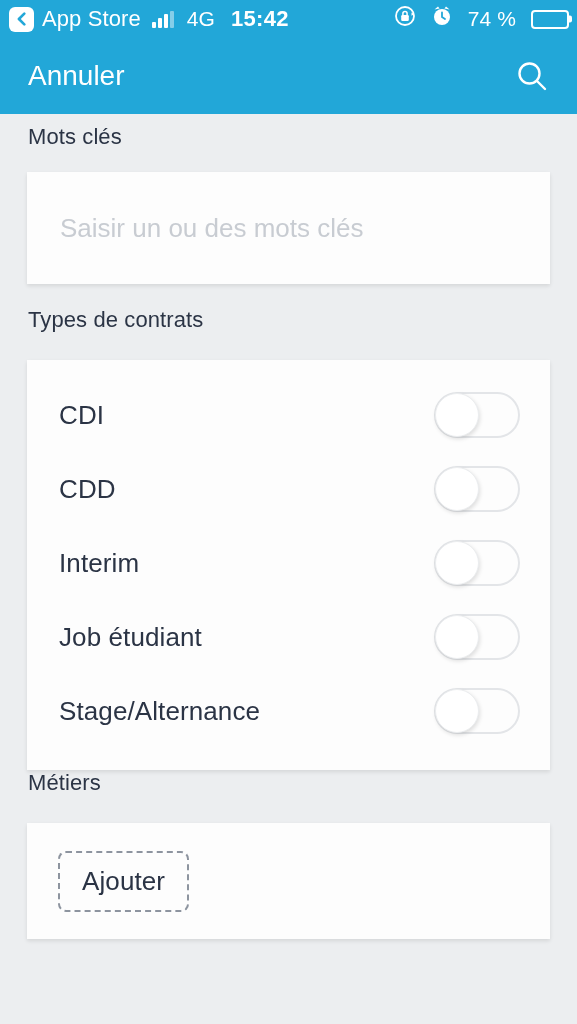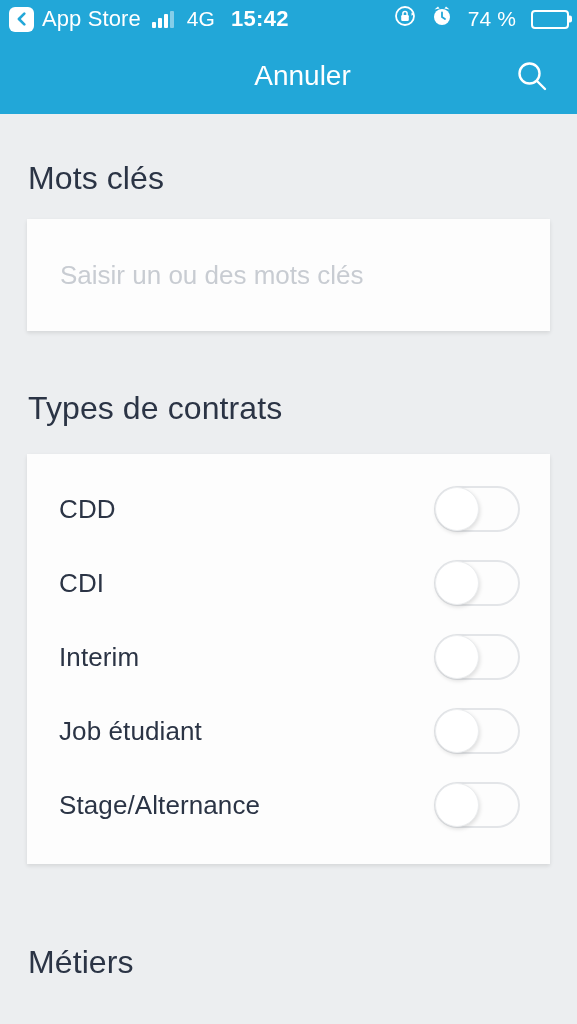--- a/index.html
+++ b/index.html
@@ -108,21 +108,20 @@
 
   
   .nav-bar {
     position: absolute;
     top: 38px; left: 0;
     width: 577px;
     height: 76px;
     background: #22a7d8;
     display: flex;
     align-items: center;
-    justify-content: center;
   }
 
   .nav-cancel {
     font-size: 28px;
     color: #ffffff;
     margin-left: 28px;
     background: none;
     border: none;
     font-family: inherit;
     cursor: pointer;
@@ -149,25 +148,24 @@
   
   .content {
     position: absolute;
     top: 114px; left: 0;
     width: 577px;
     height: 910px;
     background: #eceef0;
   }
 
   .section-title {
-    font-size: 32px;
+    font-size: 22px;
     color: #2b3445;
     margin-left: 28px;
     letter-spacing: 0.1px;
-    margin-top: 36px;
   }
 
   .card {
     background: #fdfdfd;
     margin: 0 27px;
     box-shadow: 0 2px 4px rgba(0,0,0,0.10);
   }
 
   
   .sec-keywords { padding-top: 10px; }
@@ -229,21 +227,21 @@
     position: absolute;
     top: 1px; left: 1px;
     width: 44px; height: 44px;
     background: #ffffff;
     border: 1px solid #ebedef;
     border-radius: 50%;
     box-shadow: 1px 2px 4px rgba(0,0,0,0.13);
   }
 
   
-  .sec-metiers { padding-top: 44px; }
+  .sec-metiers { }
   .metiers-card {
     margin-top: 27px;
     height: 116px;
     display: flex;
     align-items: center;
     padding-left: 31px;
   }
 
   .add-button {
     border: 2px dashed #8d949f;
@@ -321,29 +319,29 @@
       <div class="card keyword-card">
         <input class="keyword-input" type="text" placeholder="Saisir un ou des mots clés" style="">
       </div>
     </section>
 
     <section class="sec-contracts">
       <div class="section-title">Types de contrats</div>
       <div class="card contract-card">
 
         <div class="contract-row">
+          <span class="contract-label">CDI</span>
+          <span class="toggle">
+            <span class="toggle-track"></span>
+            <span class="toggle-knob"></span>
+          </span>
+        </div>
+
+        <div class="contract-row">
           <span class="contract-label">CDD</span>
-          <span class="toggle">
-            <span class="toggle-track"></span>
-            <span class="toggle-knob"></span>
-          </span>
-        </div>
-
-        <div class="contract-row">
-          <span class="contract-label">CDI</span>
           <span class="toggle">
             <span class="toggle-track"></span>
             <span class="toggle-knob"></span>
           </span>
         </div>
 
         <div class="contract-row">
           <span class="contract-label">Interim</span>
           <span class="toggle">
             <span class="toggle-track"></span>
@@ -365,16 +363,19 @@
             <span class="toggle-track"></span>
             <span class="toggle-knob"></span>
           </span>
         </div>
 
       </div>
     </section>
 
     <section class="sec-metiers">
       <div class="section-title">Métiers</div>
+      <div class="card metiers-card">
+        <button class="add-button">Ajouter</button>
+      </div>
     </section>
 
   </div>
 </div>
 
 </body></html>

